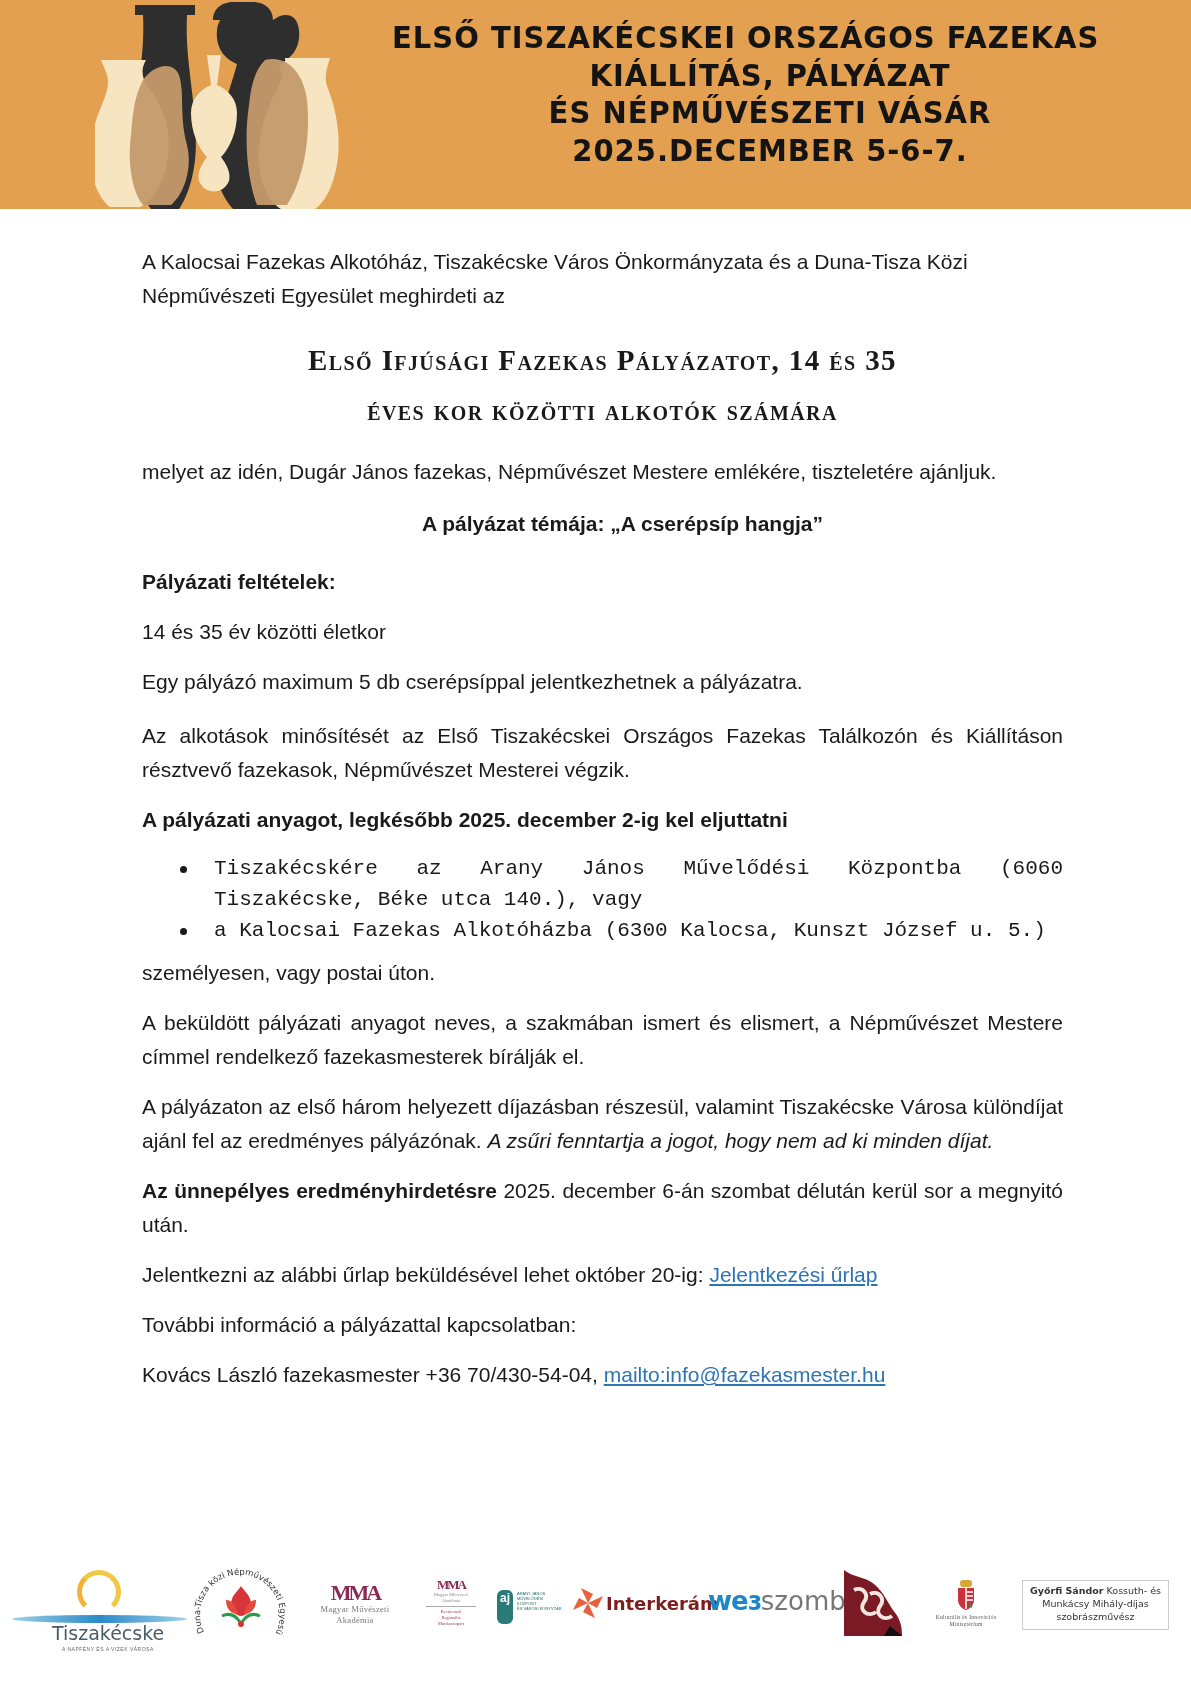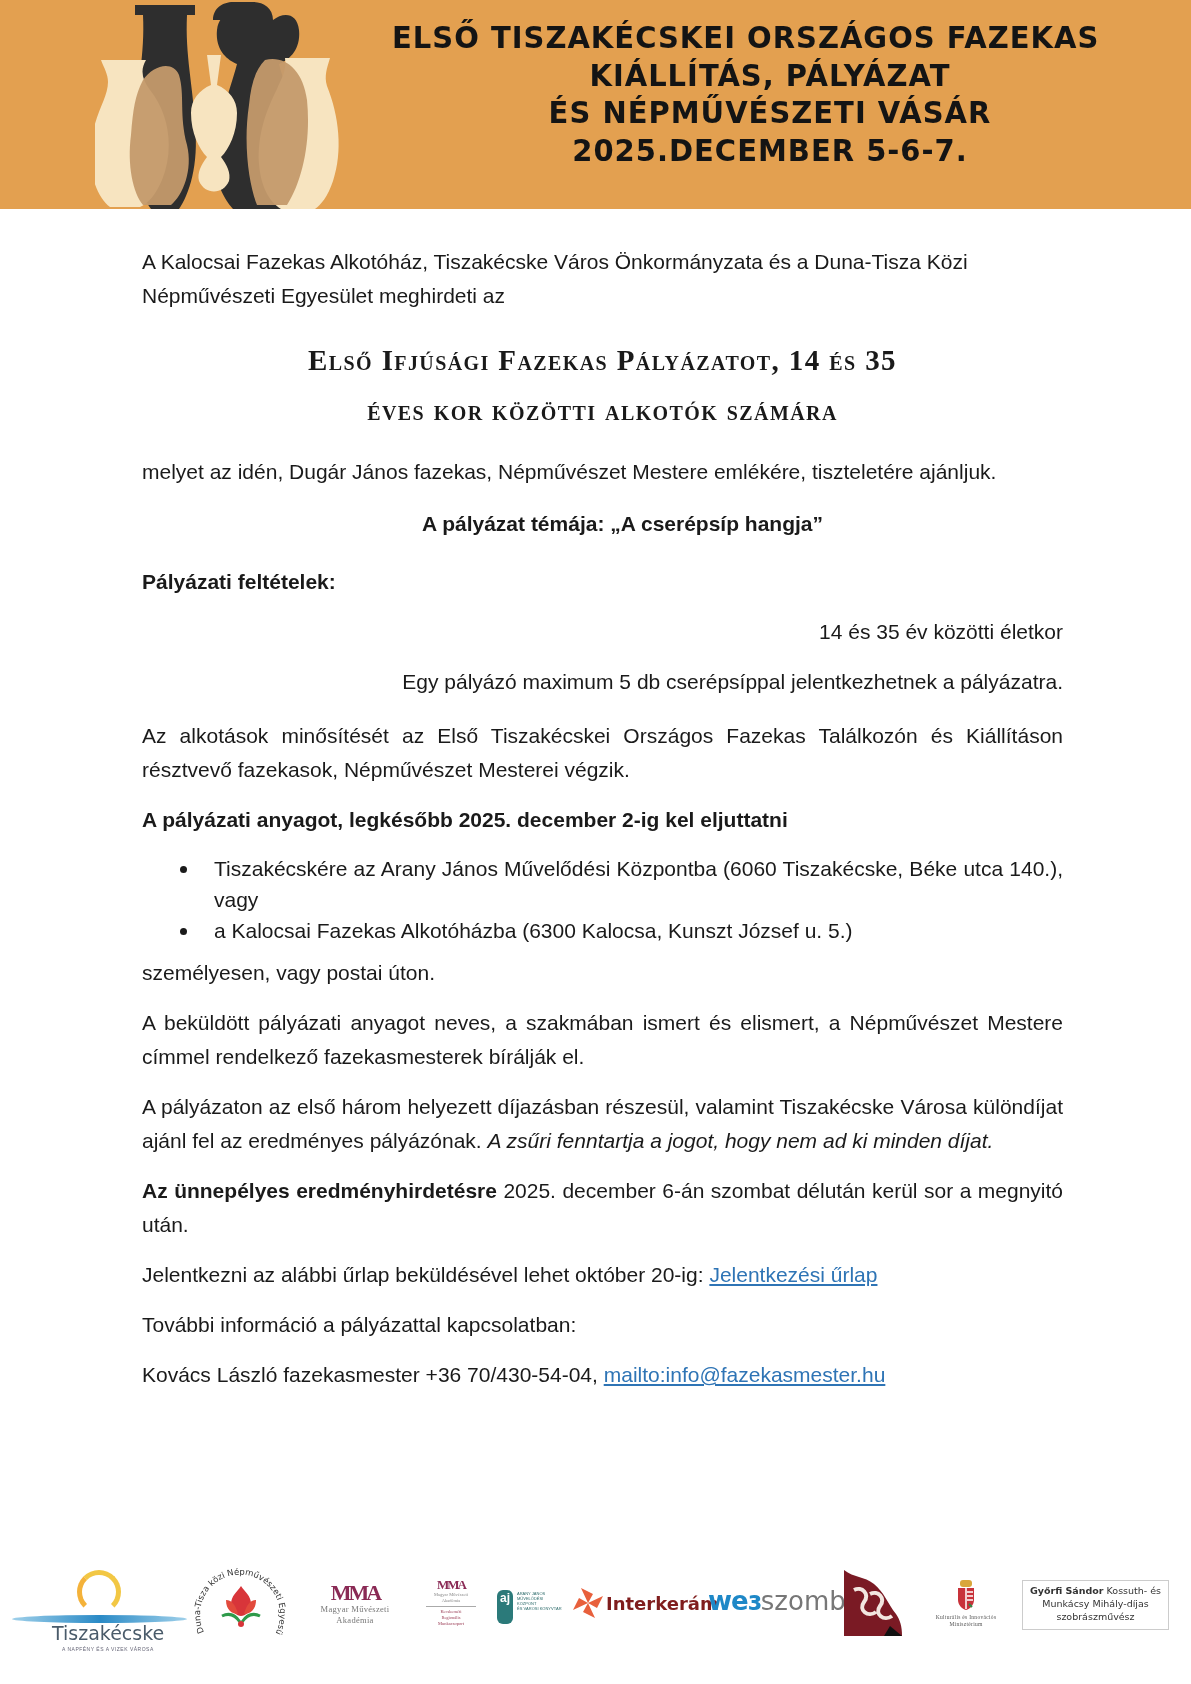--- a/index.html
+++ b/index.html
@@ -17,26 +17,26 @@
 
   
   .content { position:absolute; left:142px; top:245px; width:921px; font-size:21px; line-height:34px; }
   .content p { margin:0; }
   .intro { margin-bottom:22px !important; }
   .headline { font-family:"Liberation Serif", "DejaVu Serif", serif; font-weight:bold; text-align:center;
               font-size:29px; line-height:50px; letter-spacing:1.4px; font-variant:small-caps; margin-bottom:20px !important; }
   .dedication { margin-bottom:18px !important; }
   .theme { text-align:center; font-weight:bold; margin-bottom:24px !important; padding-left:40px; }
   .cond-title { font-weight:bold; margin-bottom:16px !important; }
-  .cond-item { text-align:right; margin-bottom:16px !important; }
+  .cond-item { text-align:left; margin-bottom:16px !important; }
   .para { text-align:justify; margin-bottom:16px !important; }
   .gap-top { margin-top:20px !important; }
   .bold { font-weight:bold; }
   .ital { font-style:italic; }
-  ul.places { margin:0 0 10px 0; padding:0 0 0 72px; list-style:none; }
+  ul.places { margin:0 0 10px 0; padding:0 0 0 72px; list-style:none;font-family:Liberation Mono, monospace; }
   ul.places li { position:relative; text-align:justify; line-height:31px; }
   ul.places li::before { content:""; position:absolute; left:-34px; top:13px; width:7px; height:7px; border-radius:50%; background:#1a1a1a; }
   a.link { color:#2e74b5; text-decoration:underline; }
 
   
   .logos { position:absolute; left:0; top:1560px; width:1191px; height:100px; }
   .logo { position:absolute; }
   .lg-tisza { left:12px; top:10px; width:175px; height:80px; }
   .lg-tisza .sun { position:absolute; left:65px; top:0; width:44px; height:44px; border-radius:50%;
                    border:5px solid #f2c744; border-bottom-color:transparent; border-left-color:#f4b23a; box-sizing:border-box; }

